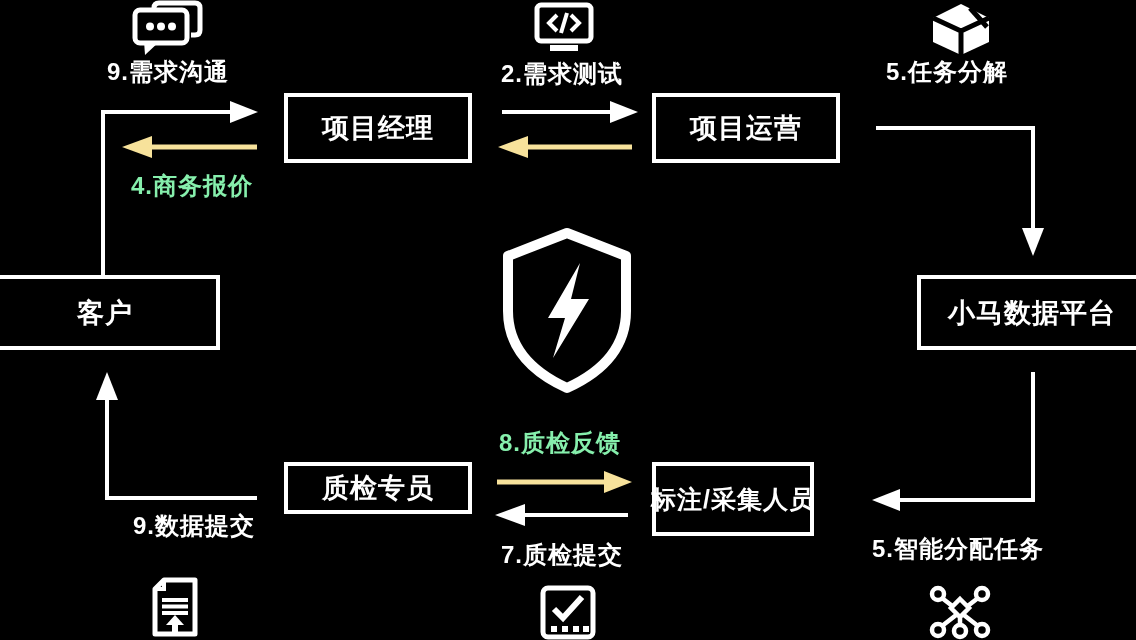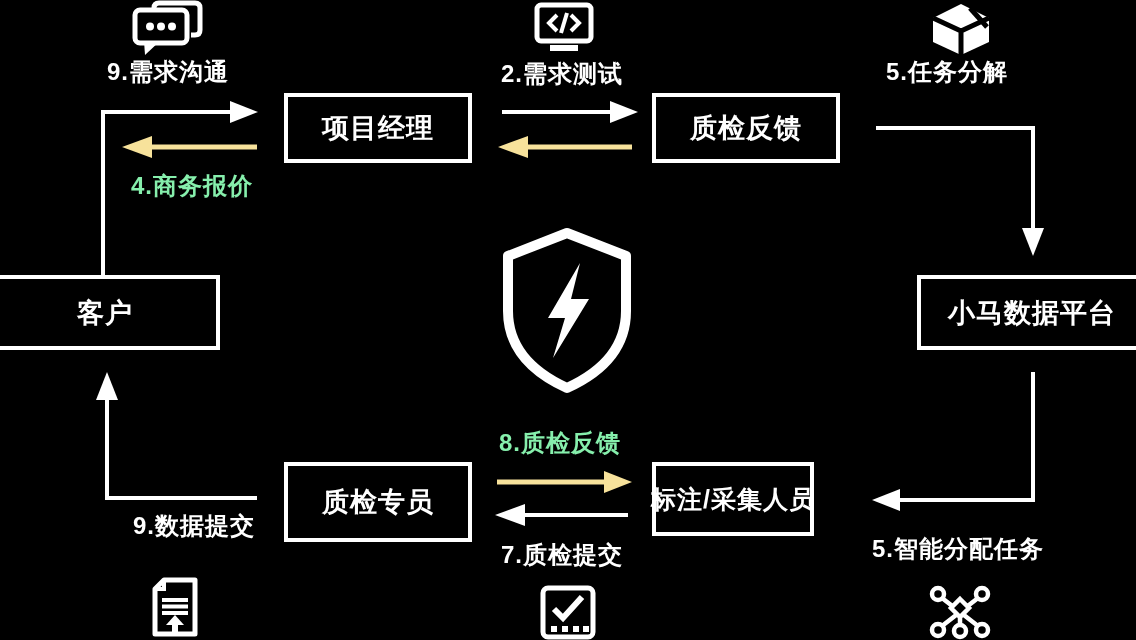--- a/index.html
+++ b/index.html
@@ -69,29 +69,29 @@
     <g>
       <path d="M257 498 H107 V400" fill="none" stroke="#FFFFFF" stroke-width="4"></path>
       <polygon points="96,400 118,400 107,372" fill="#FFFFFF"></polygon>
     </g>
   </svg>
 
   <div class="node" style="left:284px;top:93px;width:188px;height:70px;">
     <span>项目经理</span>
   </div>
   <div class="node" style="left:652px;top:93px;width:188px;height:70px;">
-    <span>质检反馈</span>
+    <span>项目运营</span>
   </div>
   <div class="node" style="left:-10px;top:275px;width:230px;height:75px;">
     <span>客户</span>
   </div>
   <div class="node" style="left:917px;top:275px;width:230px;height:75px;">
     <span>小马数据平台</span>
   </div>
-  <div class="node" style="left:284px;top:462px;width:188px;height:80px;">
+  <div class="node" style="left:284px;top:462px;width:188px;height:52px;">
     <span>质检专员</span>
   </div>
   <div class="node" style="left:652px;top:462px;width:162px;height:74px;font-size:25px;">
     <span>标注/采集人员</span>
   </div>
 
   <span class="step-label" style="left:107px;top:58px;">9.需求沟通</span>
   <span class="step-label" style="left:501px;top:60px;">2.需求测试</span>
   <span class="step-label accent" style="left:131px;top:172px;">4.商务报价</span>
   <span class="step-label" style="left:886px;top:58px;">5.任务分解</span>

